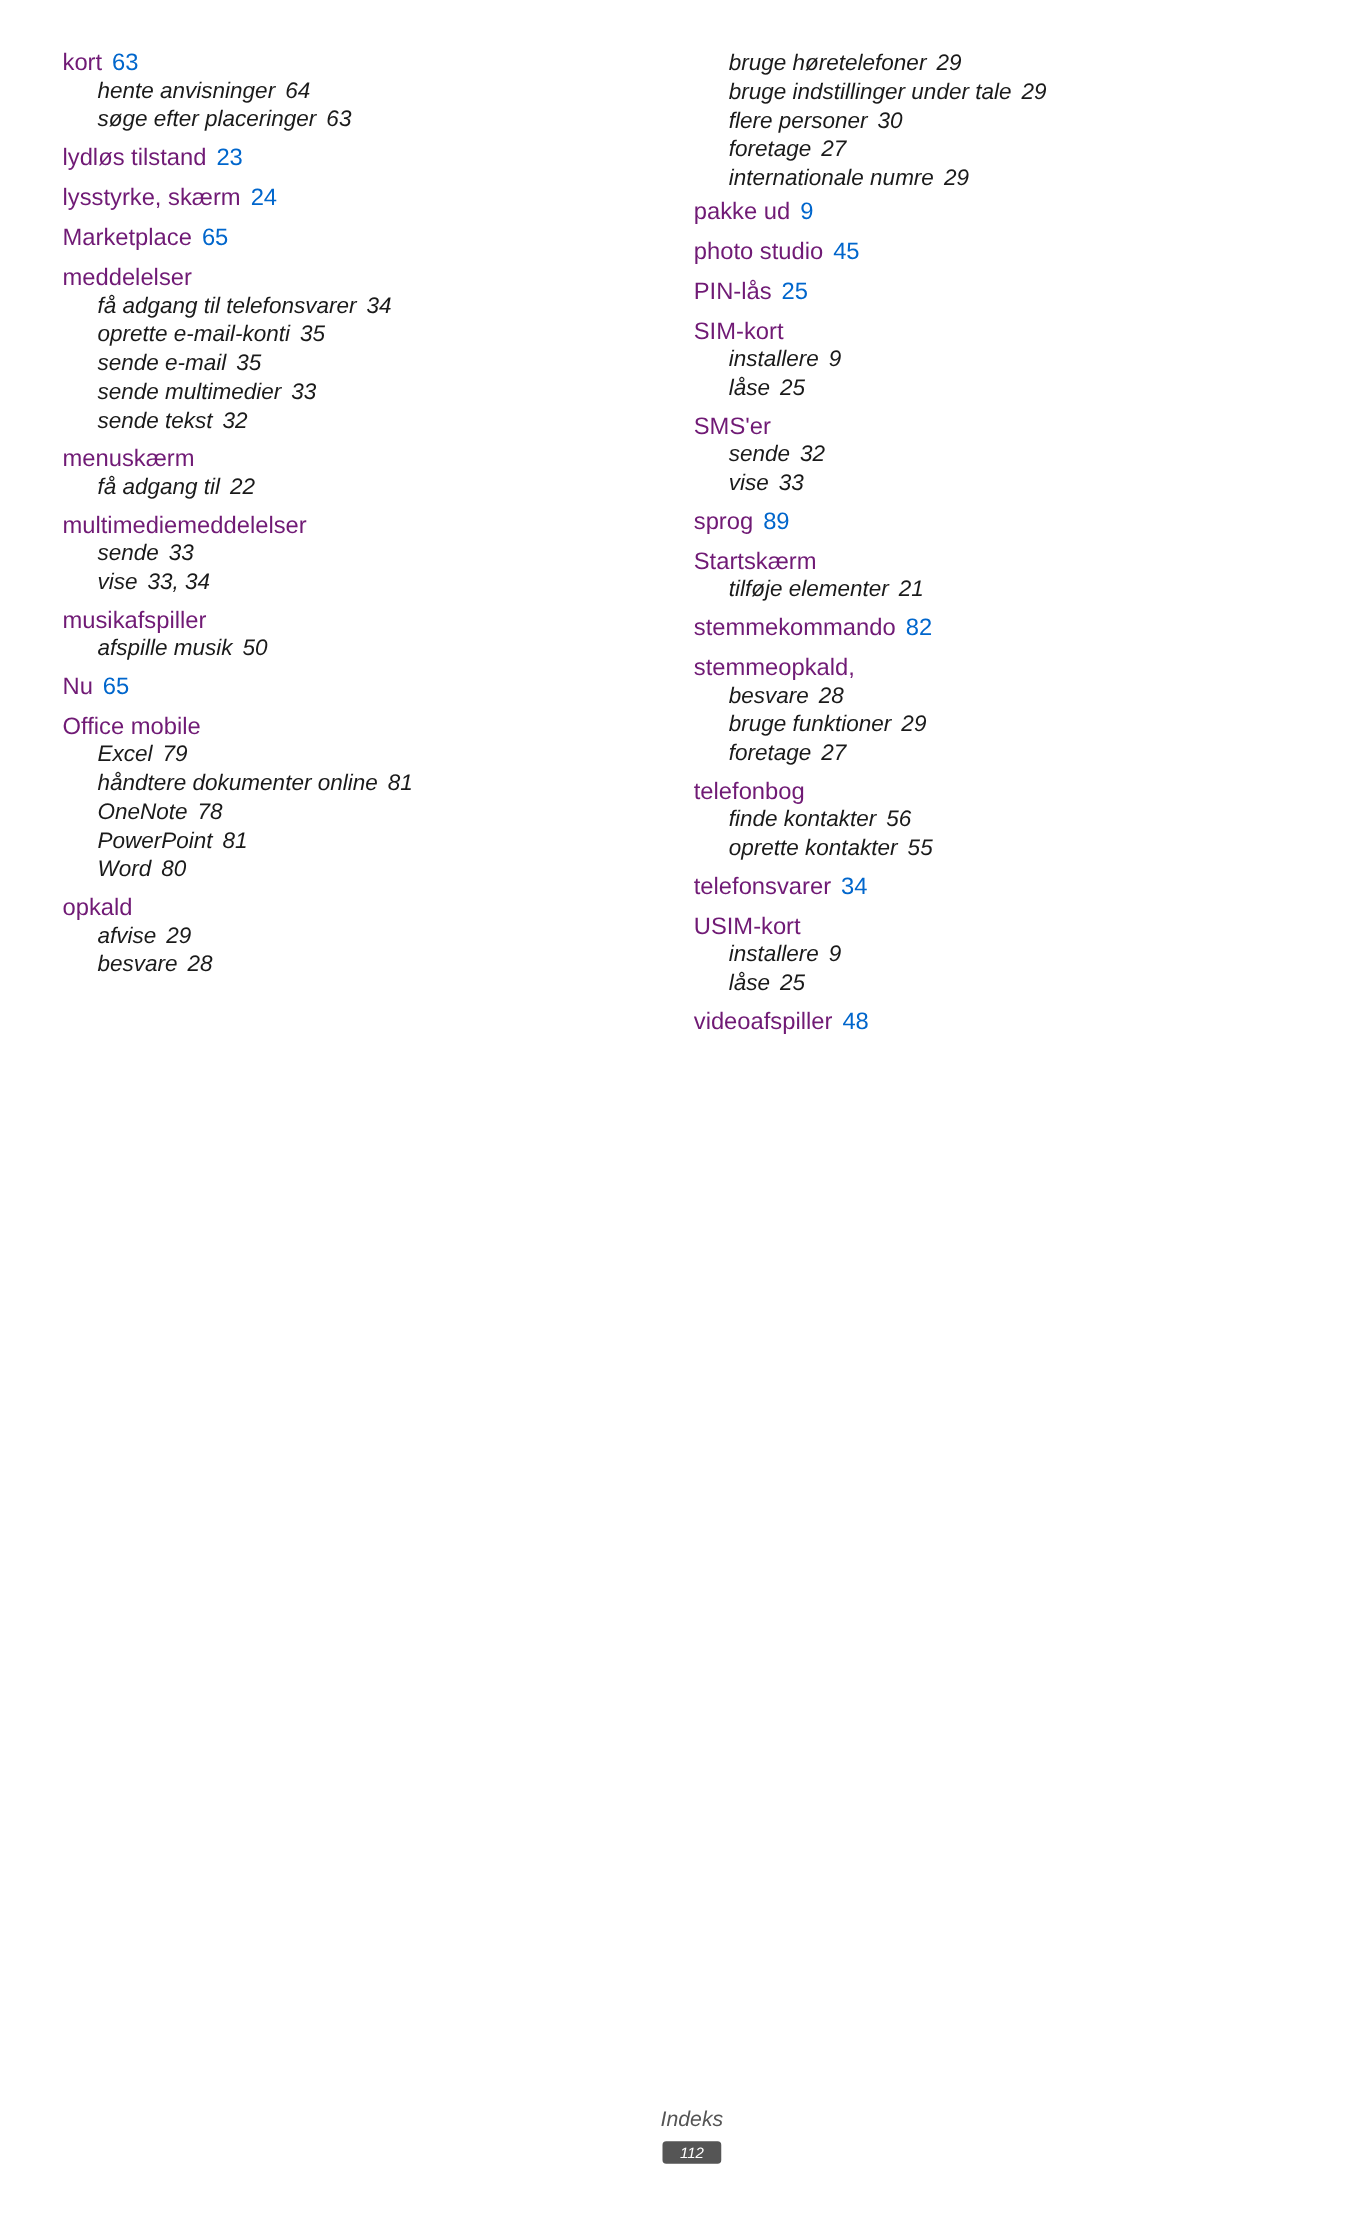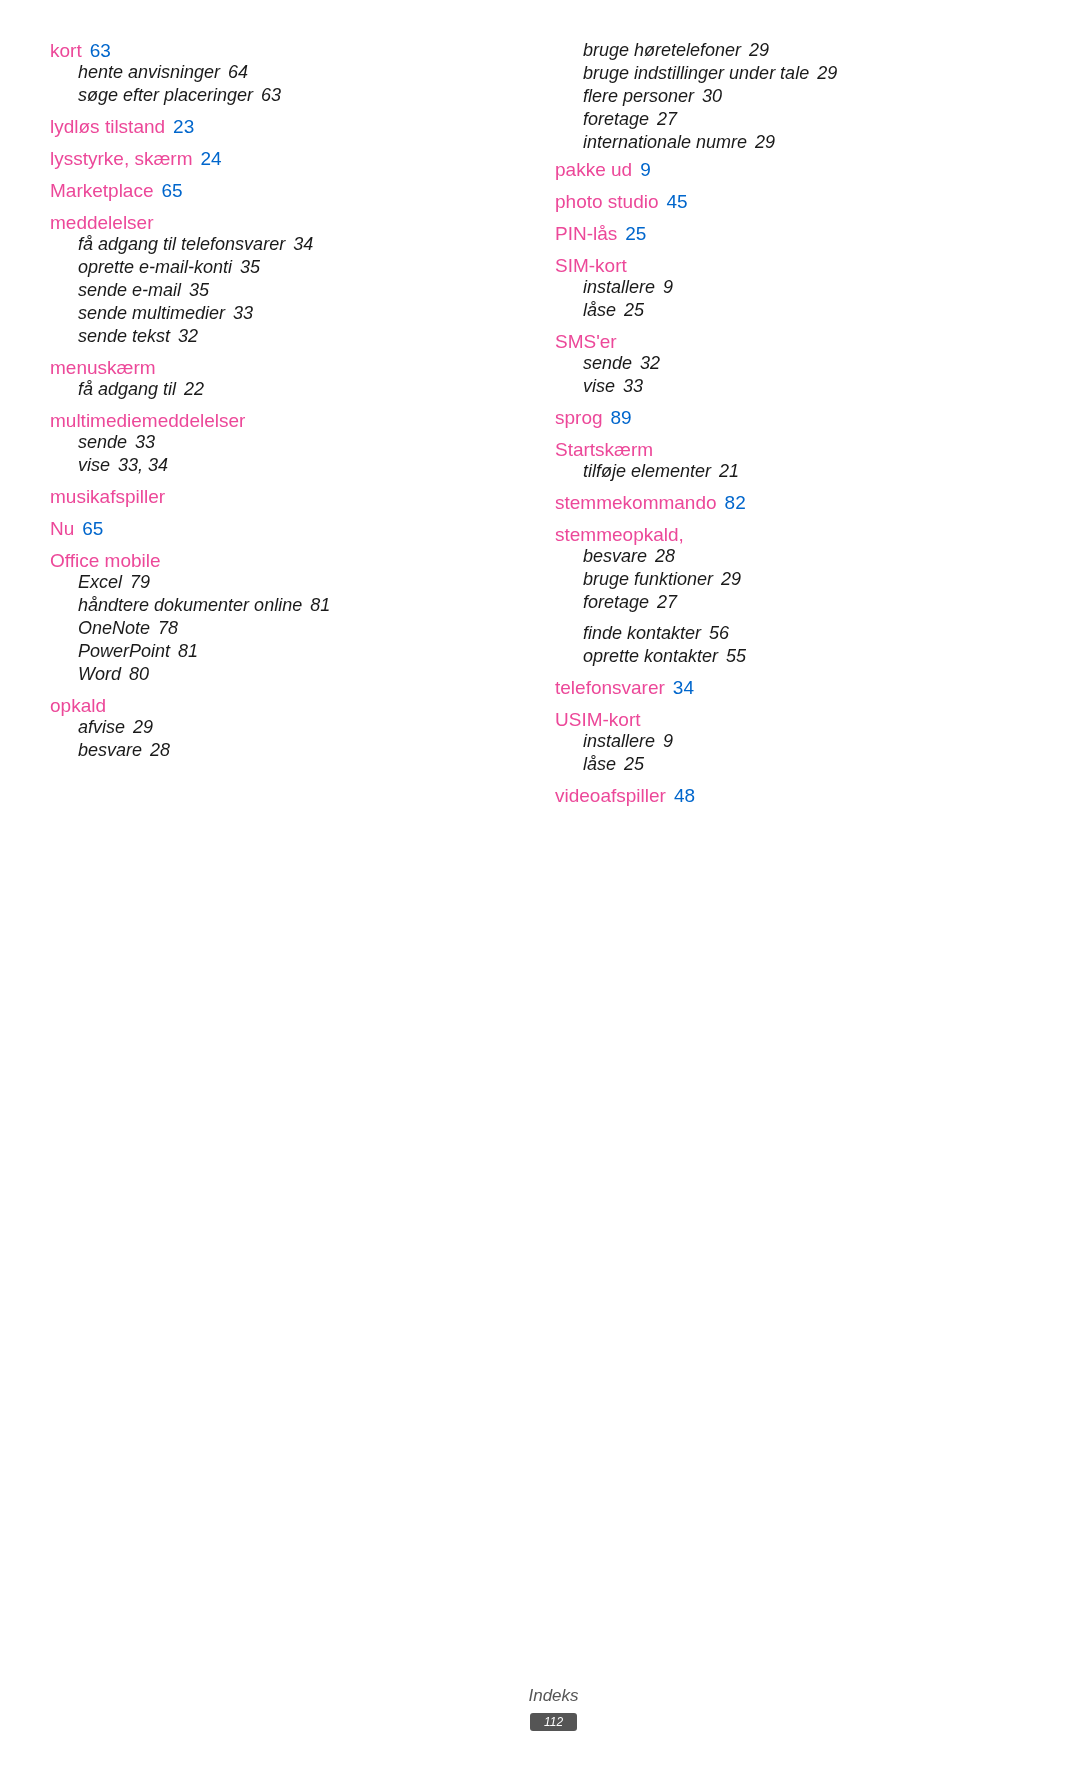--- a/index.html
+++ b/index.html
@@ -31,21 +31,21 @@
       display: flex;
       align-items: baseline;
       gap: 8px;
     }
     .entry-label {
       font-size: 19px;
       font-weight: 400;
       color: #1a1a1a;
     }
     .entry-label.blue {
-      color: #ec4899;
+      color: #701a75;
     }
     .entry-page {
       font-size: 19px;
       color: #1a1a1a;
     }
     .entry-page.blue {
       color: #0066cc;
     }
     .sub-entries {
       margin-left: 28px;
@@ -185,20 +185,24 @@
             <span class="sub-label">vise</span>
             <span class="sub-page">33, 34</span>
           </div>
         </div>
       </div>
       <div class="entry section-gap">
         <div class="entry-header">
           <span class="entry-label blue">musikafspiller</span>
         </div>
         <div class="sub-entries">
+          <div class="sub-entry">
+            <span class="sub-label">afspille musik</span>
+            <span class="sub-page">50</span>
+          </div>
         </div>
       </div>
       <div class="entry section-gap">
         <div class="entry-header">
           <span class="entry-label blue">Nu</span>
           <span class="entry-page blue">65</span>
         </div>
       </div>
       <div class="entry section-gap">
         <div class="entry-header">
@@ -351,20 +355,23 @@
             <span class="sub-label">bruge funktioner</span>
             <span class="sub-page">29</span>
           </div>
           <div class="sub-entry">
             <span class="sub-label">foretage</span>
             <span class="sub-page">27</span>
           </div>
         </div>
       </div>
       <div class="entry section-gap">
+        <div class="entry-header">
+          <span class="entry-label blue">telefonbog</span>
+        </div>
         <div class="sub-entries">
           <div class="sub-entry">
             <span class="sub-label">finde kontakter</span>
             <span class="sub-page">56</span>
           </div>
           <div class="sub-entry">
             <span class="sub-label">oprette kontakter</span>
             <span class="sub-page">55</span>
           </div>
         </div>

